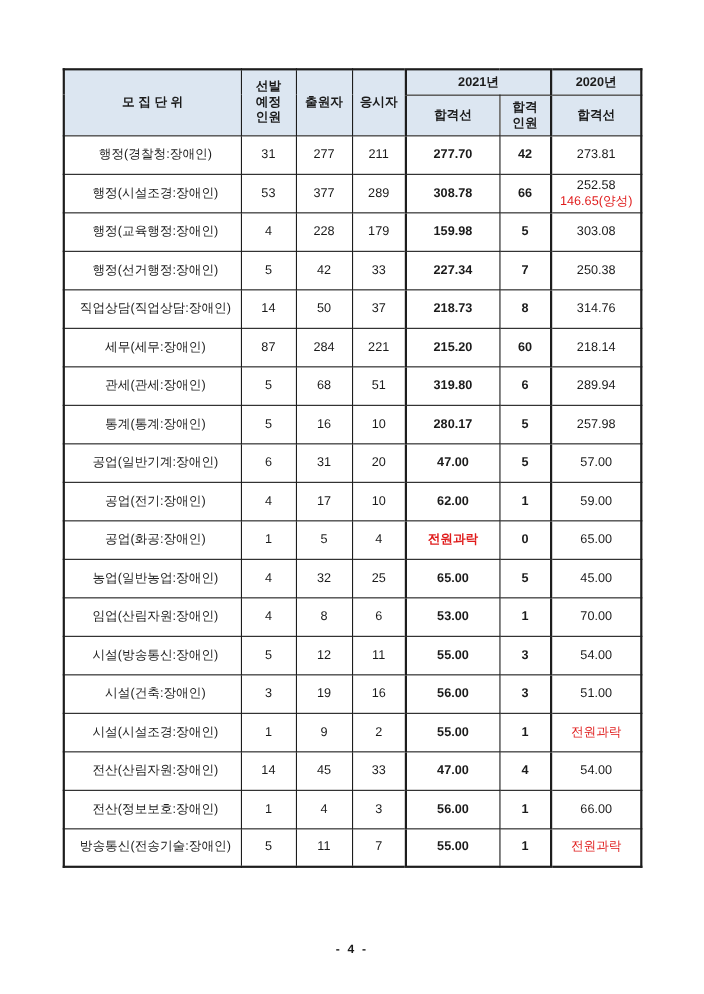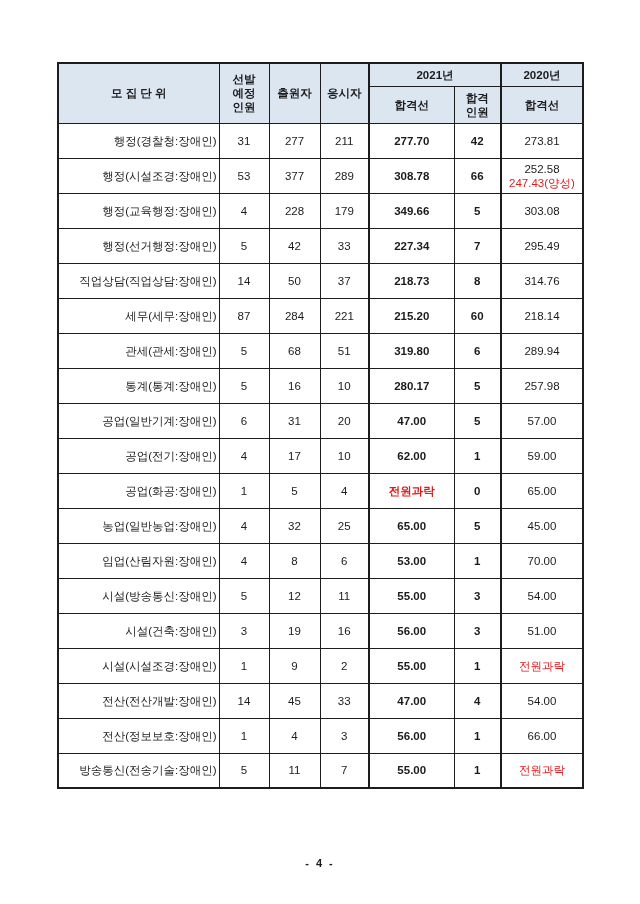--- a/index.html
+++ b/index.html
@@ -29,21 +29,21 @@
     overflow:hidden;
   }
   .score-table th {
     background:var(--header-bg, #dce6f1);
     font-weight:bold;
   }
   tr.hrowA { height:23px; }
   tr.hrowB { height:37px; }
   tbody tr { height:35px; }
   .pre { white-space:pre-line; line-height:13px;margin-top:16px; }
-  td.c-name { text-align:right; padding-left:7px; }
+  td.c-name { text-align:center; padding-left:7px; }
   td.c-pass, td.c-cnt { font-weight:bold;margin-left:20px; }
   .thickL { border-left:2px solid #1d1d1d !important; }
   .thickR { border-right:2px solid #1d1d1d !important; }
   .red { color:var(--red, #e01b1b); }
   .pageno {
     position:absolute; left:0; right:0; top:857px;
     text-align:center;
     font-size:11px; font-weight:bold;
     letter-spacing:2px;
   }
@@ -93,40 +93,40 @@
         </tr>
         <tr>
           <td class="c-name">행정(시설조경:장애인)</td>
           <td class="c-num">53</td>
           <td class="c-num">377</td>
           <td class="c-num">289</td>
           <td class="c-pass thickL">308.78</td>
           <td class="c-cnt thickR">66</td>
           <td class="c-num">
             <div>252.58</div>
-            <div class="red">247.43(양성)</div>
+            <div class="red">146.65(양성)</div>
           </td>
         </tr>
         <tr>
           <td class="c-name">행정(교육행정:장애인)</td>
           <td class="c-num">4</td>
           <td class="c-num">228</td>
           <td class="c-num">179</td>
-          <td class="c-pass thickL">349.66</td>
+          <td class="c-pass thickL">159.98</td>
           <td class="c-cnt thickR">5</td>
           <td class="c-num">303.08</td>
         </tr>
         <tr>
           <td class="c-name">행정(선거행정:장애인)</td>
           <td class="c-num">5</td>
           <td class="c-num">42</td>
           <td class="c-num">33</td>
           <td class="c-pass thickL">227.34</td>
           <td class="c-cnt thickR">7</td>
-          <td class="c-num">295.49</td>
+          <td class="c-num">250.38</td>
         </tr>
         <tr>
           <td class="c-name">직업상담(직업상담:장애인)</td>
           <td class="c-num">14</td>
           <td class="c-num">50</td>
           <td class="c-num">37</td>
           <td class="c-pass thickL">218.73</td>
           <td class="c-cnt thickR">8</td>
           <td class="c-num">314.76</td>
         </tr>
@@ -223,21 +223,21 @@
         <tr>
           <td class="c-name">시설(시설조경:장애인)</td>
           <td class="c-num">1</td>
           <td class="c-num">9</td>
           <td class="c-num">2</td>
           <td class="c-pass thickL">55.00</td>
           <td class="c-cnt thickR">1</td>
           <td class="c-num red">전원과락</td>
         </tr>
         <tr>
-          <td class="c-name">전산(전산개발:장애인)</td>
+          <td class="c-name">전산(산림자원:장애인)</td>
           <td class="c-num">14</td>
           <td class="c-num">45</td>
           <td class="c-num">33</td>
           <td class="c-pass thickL">47.00</td>
           <td class="c-cnt thickR">4</td>
           <td class="c-num">54.00</td>
         </tr>
         <tr>
           <td class="c-name">전산(정보보호:장애인)</td>
           <td class="c-num">1</td>

